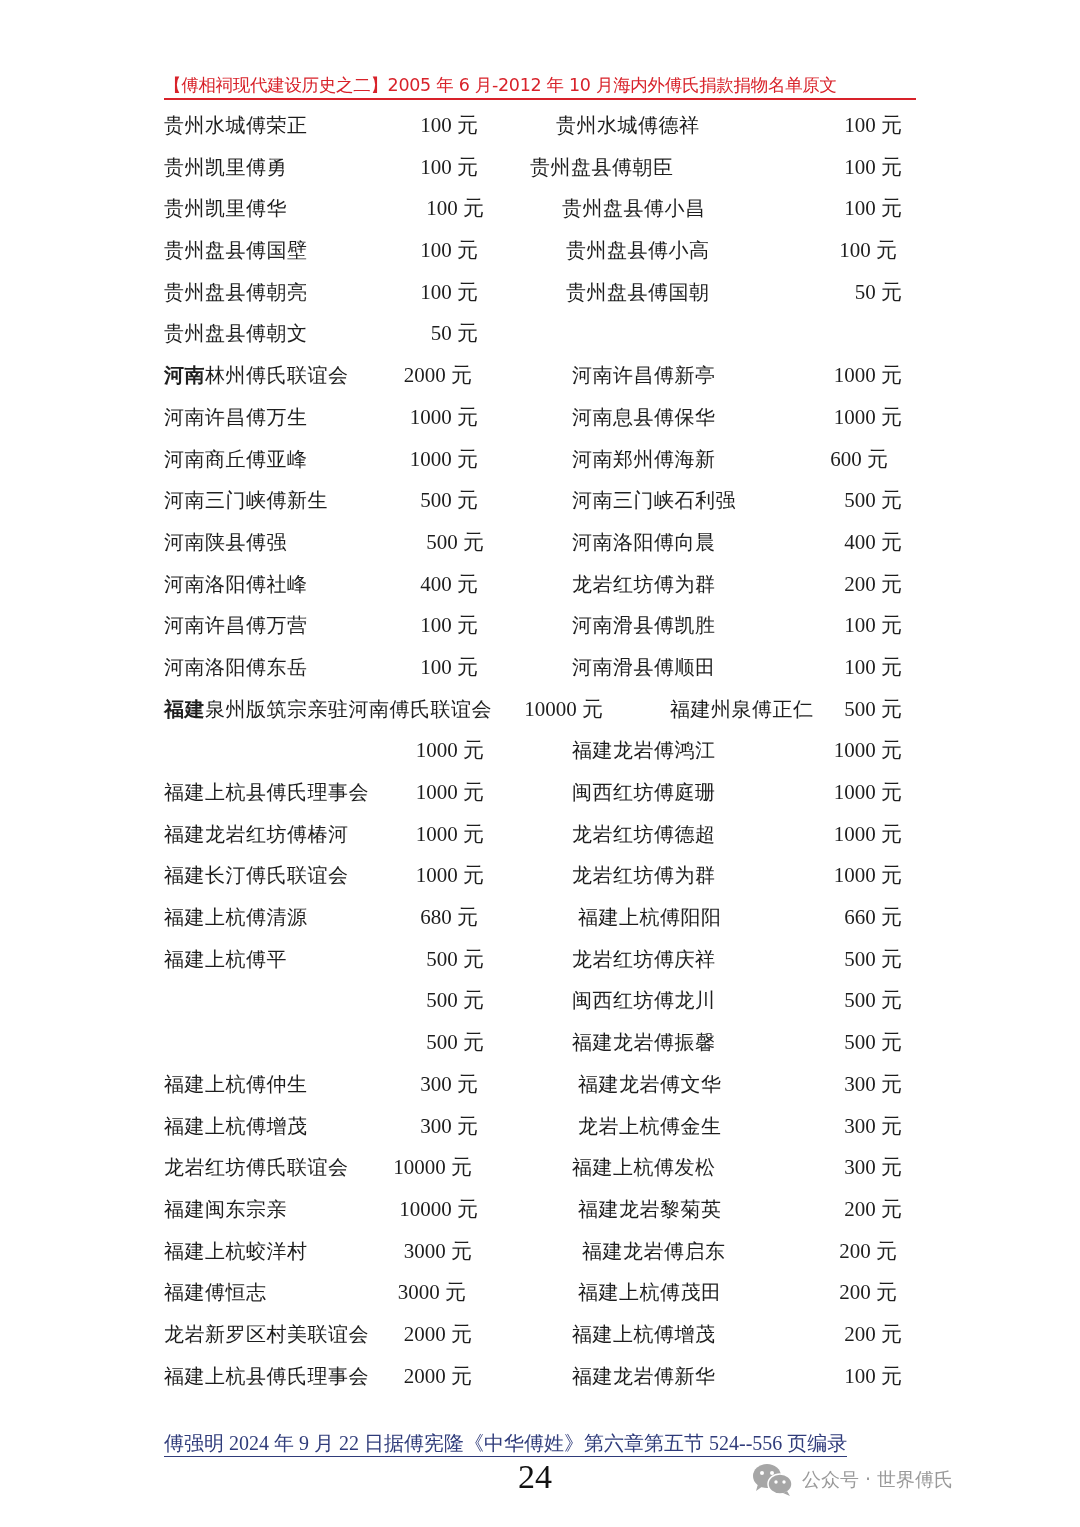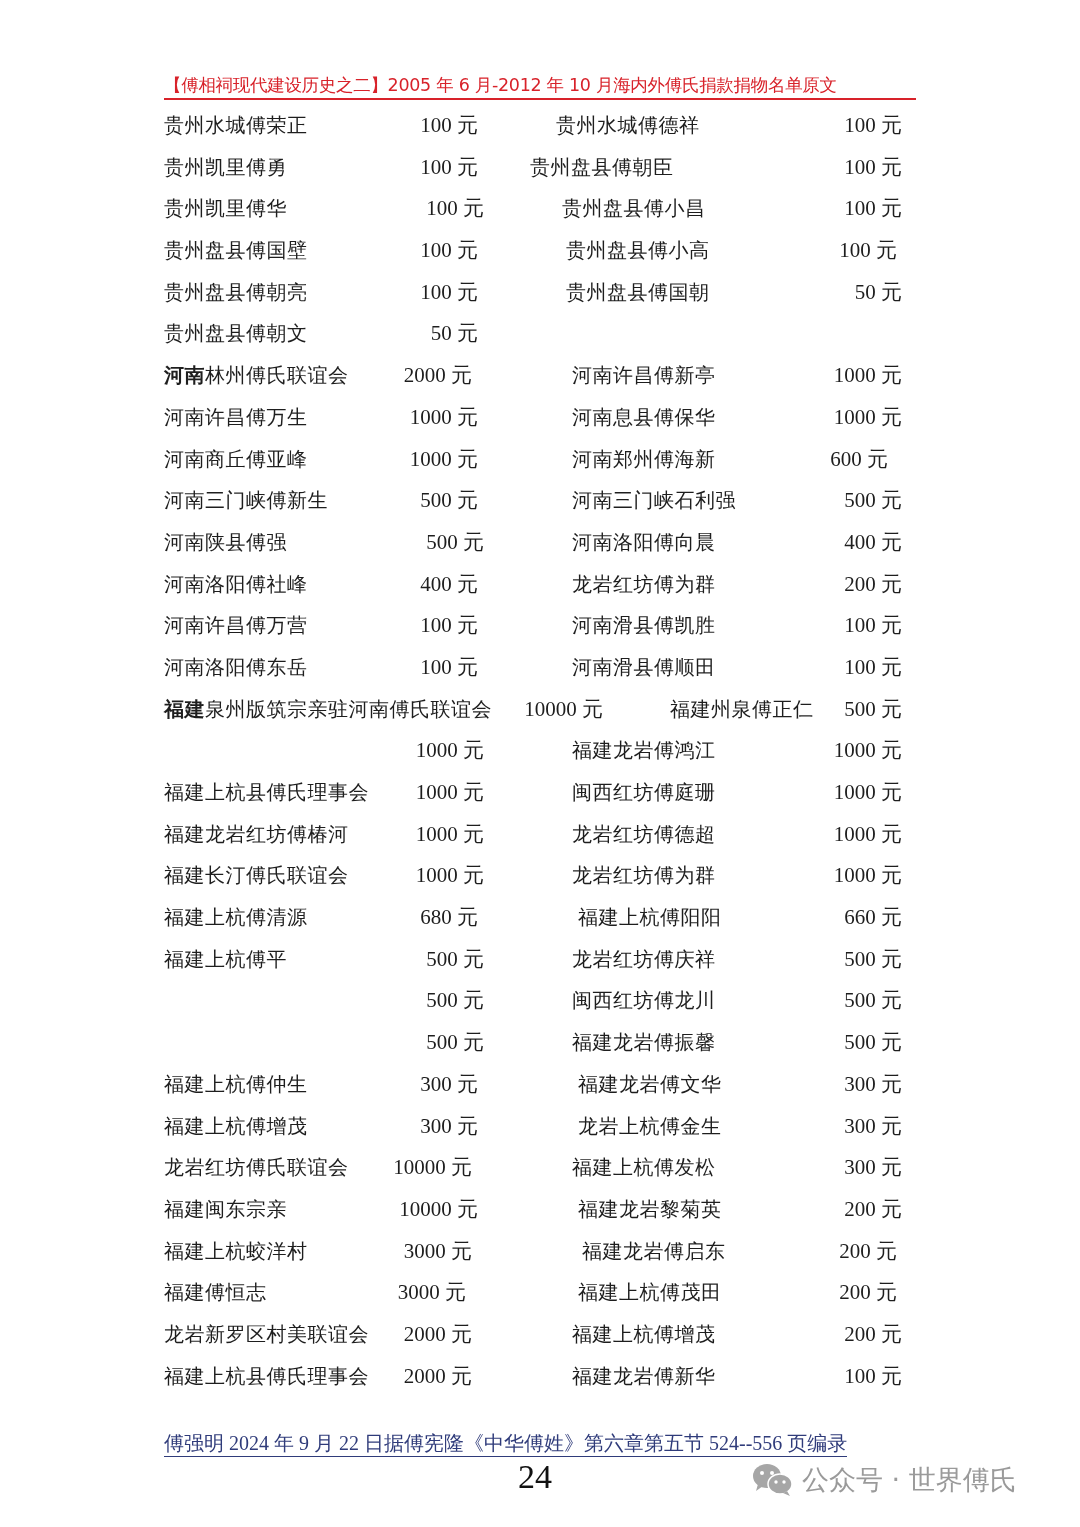--- a/index.html
+++ b/index.html
@@ -74,21 +74,21 @@
       color: #111;
     }
     .watermark {
       position: absolute;
       left: 752px;
       top: 1462px;
       display: flex;
       align-items: center;
       gap: 8px;
       font-family: "DejaVu Sans", "Liberation Sans", sans-serif;
-      font-size: 27px;
+      font-size: 19px;
       color: #9a9a9a;
       white-space: nowrap;
     }
     .wechat-icon {
       width: 42px;
       height: 36px;
       display: inline-block;
     }
   </style>
 </head>

